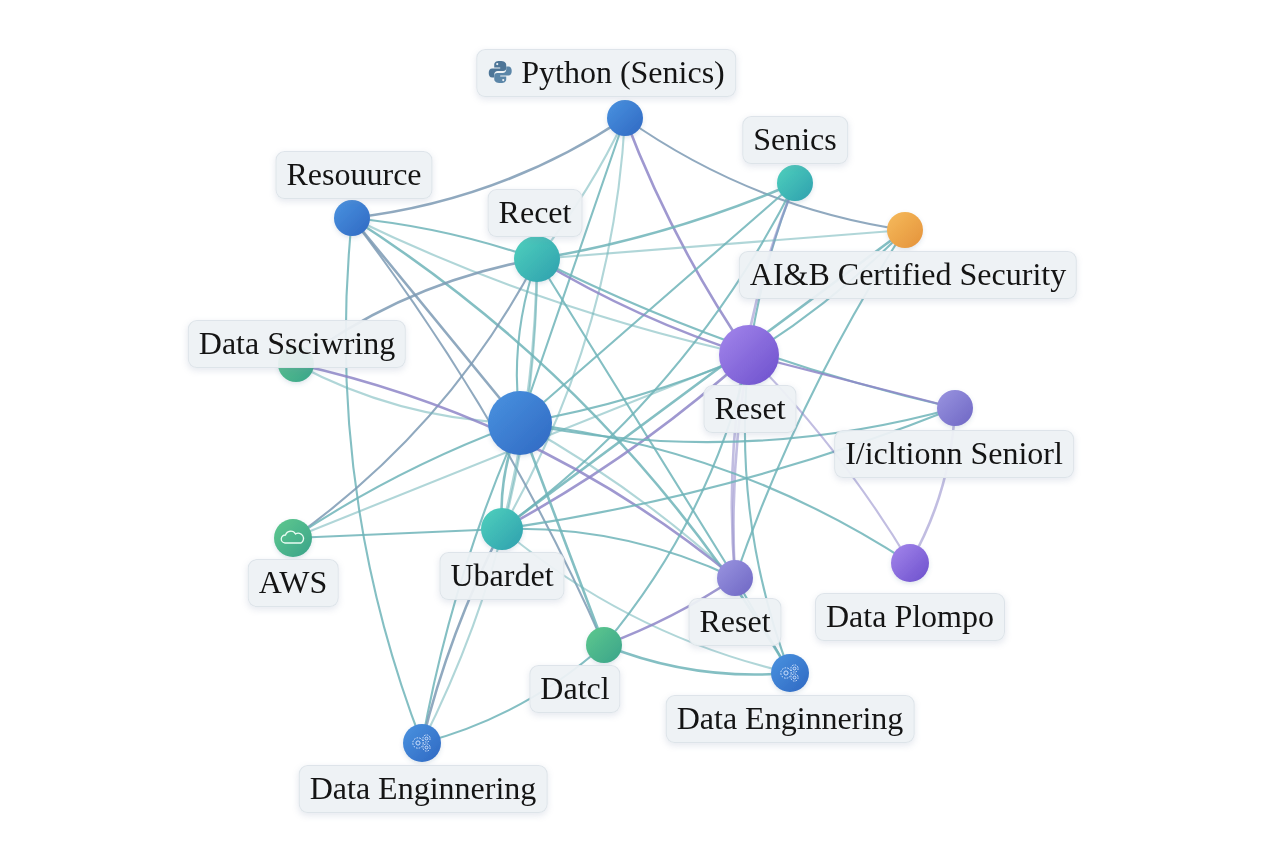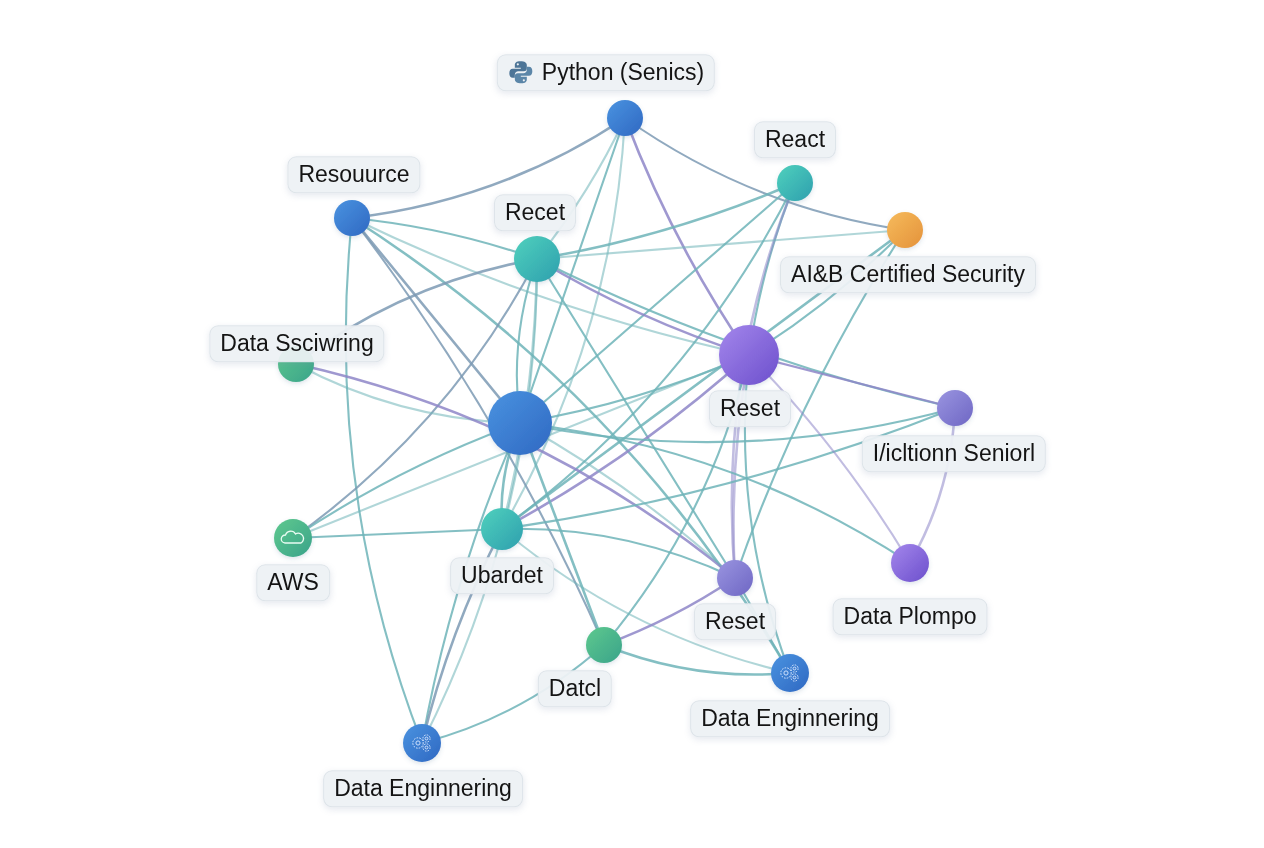--- a/index.html
+++ b/index.html
@@ -20,28 +20,29 @@
       width: 1264px;
       height: 848px;
     }
     .label {
       position: absolute;
       transform: translate(-50%, -50%);
       background: rgba(237, 241, 244, 0.94);
       border: 1px solid rgba(220, 226, 232, 0.9);
       border-radius: 9px;
       padding: 4px 10px 5px 10px;
-      font-size: 23px;
+      font-size: 32px;
       color: #141414;
       white-space: nowrap;
       box-shadow: 0 2px 6px rgba(120, 140, 170, 0.18);
       display: flex;
       align-items: center;
       gap: 8px;
       line-height: 1.15;
+      font-family: Liberation Serif, serif;
     }
     .label .py-icon {
       width: 26px;
       height: 26px;
       display: inline-block;
     }
   </style>
 </head>
 <body>
 
@@ -206,21 +207,21 @@
     <div class="label" style="left: 606px; top: 73px;">
       <svg class="py-icon" viewBox="0 0 26 26">
         <path d="M12.5 2c-4 0-5.5 1.5-5.5 4v2.5h6v1H5c-2.5 0-3.5 2-3.5 4.5s1 4.5 3.5 4.5h2v-3c0-2 1.5-3.5 3.5-3.5h5.5c2 0 3-1.2 3-3V6c0-2.5-2-4-6.5-4z" fill="#4d7597"></path>
         <path d="M13.5 24c4 0 5.5-1.5 5.5-4v-2.5h-6v-1h8c2.5 0 3.5-2 3.5-4.5s-1-4.5-3.5-4.5h-2v3c0 2-1.5 3.5-3.5 3.5h-5.5c-2 0-3 1.2-3 3V20c0 2.5 2 4 6.5 4z" fill="#5b86a8"></path>
         <circle cx="10" cy="5" r="1.1" fill="#edf1f4"></circle>
         <circle cx="16" cy="21" r="1.1" fill="#edf1f4"></circle>
       </svg>
       <span>Python (Senics)</span>
     </div>
     <div class="label" style="left: 795px; top: 140px;">
-      <span>React</span>
+      <span>Senics</span>
     </div>
     <div class="label" style="left: 354px; top: 175px;">
       <span>Resouurce</span>
     </div>
     <div class="label" style="left: 535px; top: 213px;">
       <span>Recet</span>
     </div>
     <div class="label" style="left: 908px; top: 275px;">
       <span>AI&amp;B Certified Security</span>
     </div>

